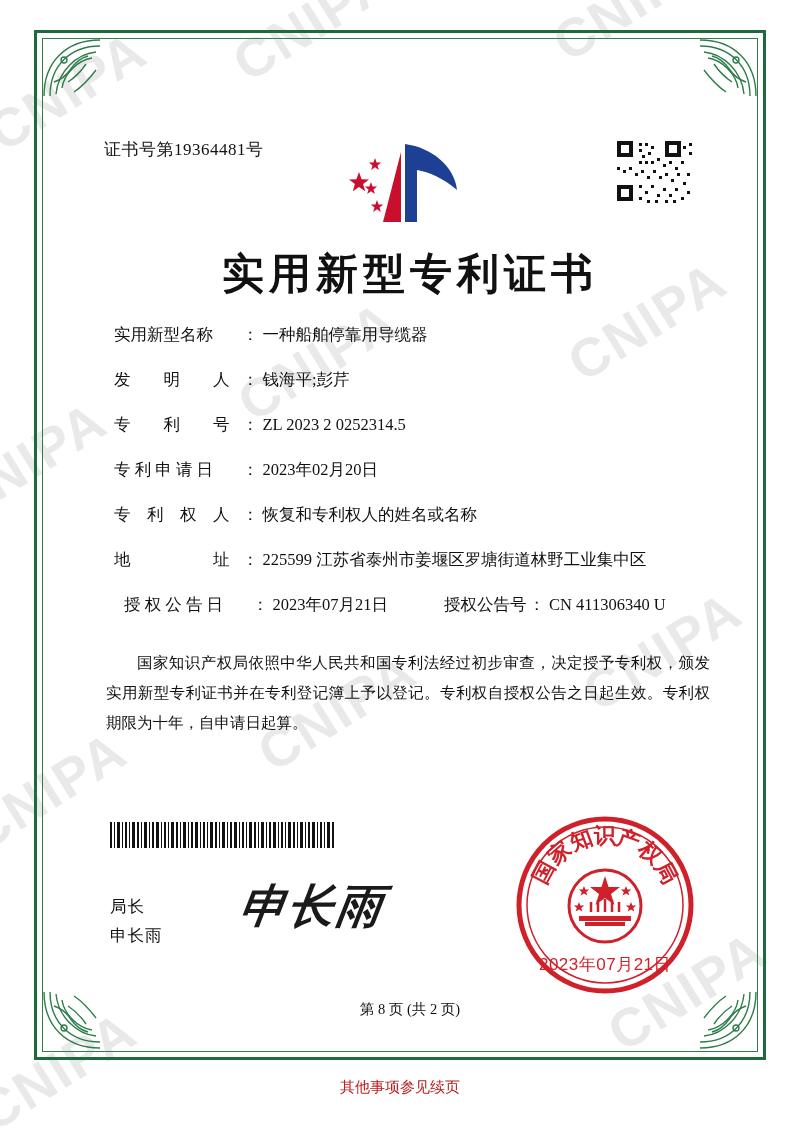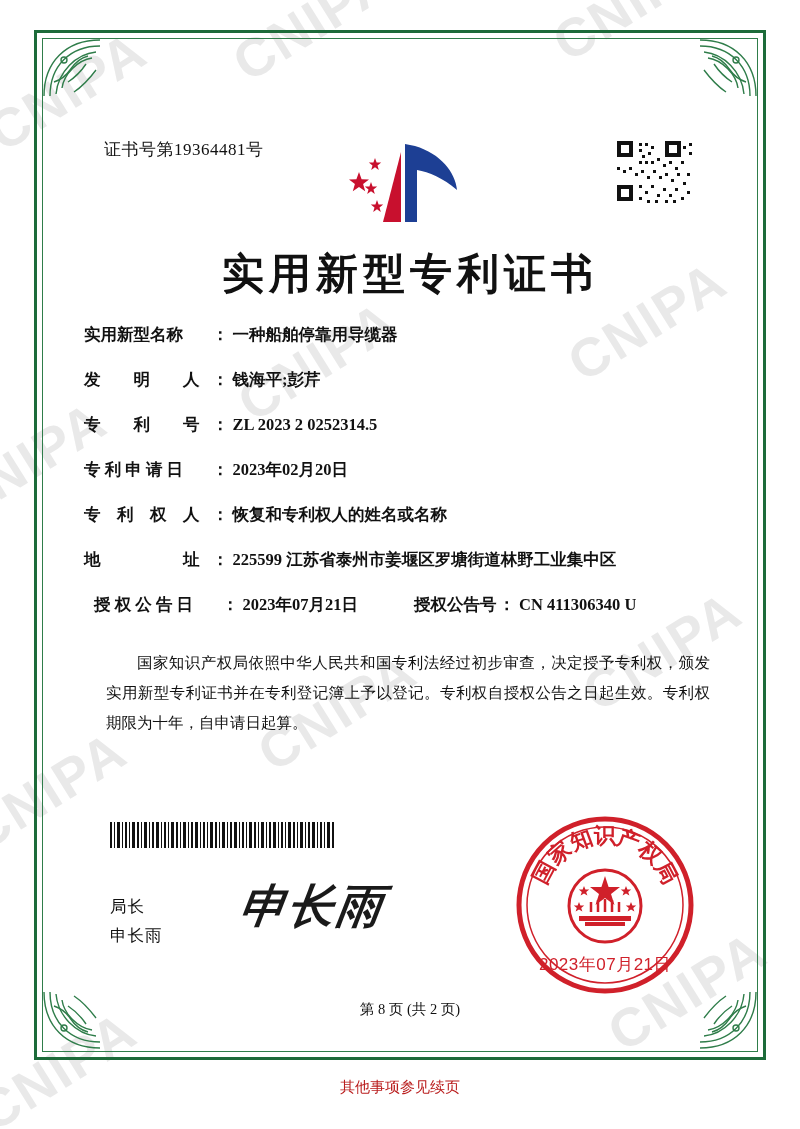--- a/index.html
+++ b/index.html
@@ -116,24 +116,23 @@
     top: 208px;
     text-align: center;
     font-size: 42px;
     font-weight: bold;
     letter-spacing: 5px;
     font-family: "DejaVu Serif", "Liberation Serif", serif;
   }
 
   .fields {
     position: absolute;
-    left: 42px;
+    left: 72px;
     top: 286px;
     width: 610px;
-    font-weight: bold;
   }
   .field {
     display: flex;
     align-items: baseline;
     margin-bottom: 23px;
     font-size: 16.5px;
   }
   .f-label {
     width: 128px;
     flex: 0 0 128px;

